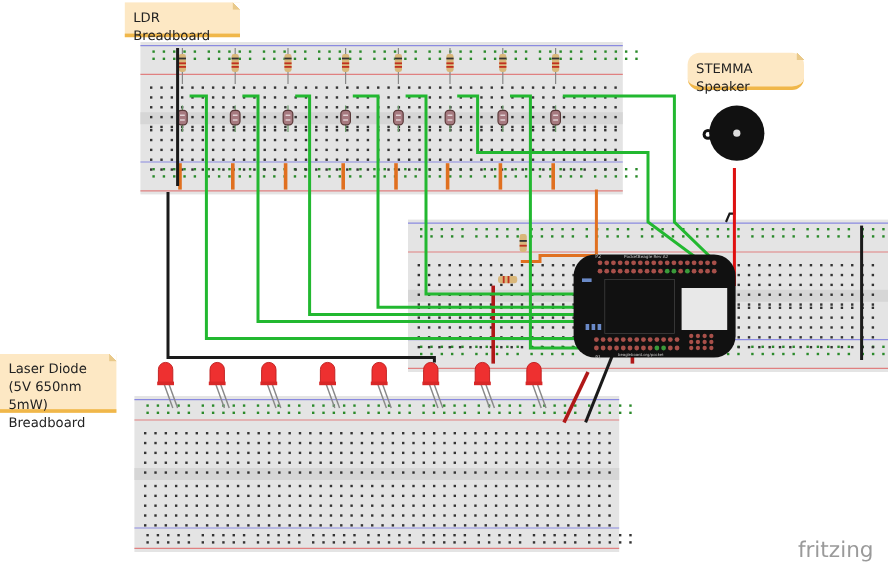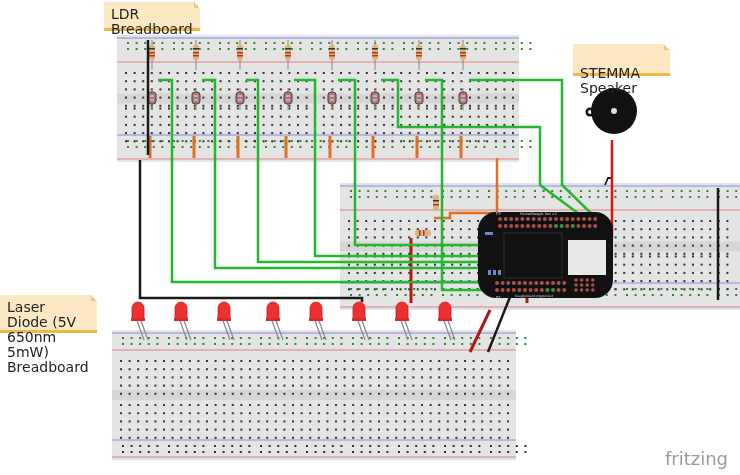--- a/index.html
+++ b/index.html
@@ -1,30 +1,30 @@
 <!DOCTYPE html>
 <html><head>
 <meta charset="utf-8">
 <style>
   html, body { margin: 0; padding: 0; background: #ffffff; }
   body { width: 740px; height: 475px; position: relative; overflow: hidden; font-family: "DejaVu Sans", sans-serif; }
   #canvas { position: absolute; left: 0; top: 0; }
   .note {
     position: absolute; background: #fde8c4; color: #222;
-    font-family: "DejaVu Sans", sans-serif; font-size: 14px; line-height: 15px;
+    font-family: "DejaVu Sans", sans-serif; font-size: 11px; line-height: 15px;
     padding: 5px 7px 7px 7px; box-sizing: border-box;
     border-bottom: 3px solid #f0b74a;
   }
   .note::after {
     content: ""; position: absolute; right: 0; top: 0; width: 6px; height: 6px;
     background: linear-gradient(225deg, #ffffff 50%, #e9c98a 50%);
   }
   #note-ldr { left: 104px; top: 2px; width: 96px; height: 29px; }
-  #note-speaker { left: 573px; top: 44px; width: 97px; height: 31px; padding-top: 22px; }
-  #note-laser { left: 0px; top: 295px; width: 97px; height: 38px; }
+  #note-speaker { left: 573px; top: 44px; width: 97px; height: 31px; padding-top: 6px; border-radius: 10px; }
+  #note-laser { left: 0px; top: 295px; width: 97px; height: 49px; }
   .watermark { position: absolute; right: 12px; bottom: 6px; font-size: 18px; color: #9a9a9a; font-family: "DejaVu Sans", sans-serif; }
 </style>
 </head>
 <body>
 
 <svg id="canvas" width="740" height="475" viewBox="0 0 740 475">
   <g id="bb-ldr">
       <rect x="117" y="35" width="402" height="127" fill="#e4e4e4"></rect>
       <line x1="117" y1="38" x2="519" y2="38" stroke="#8a8ae0" stroke-width="1"></line>
       <line x1="117" y1="62" x2="519" y2="62" stroke="#e08080" stroke-width="1"></line>

